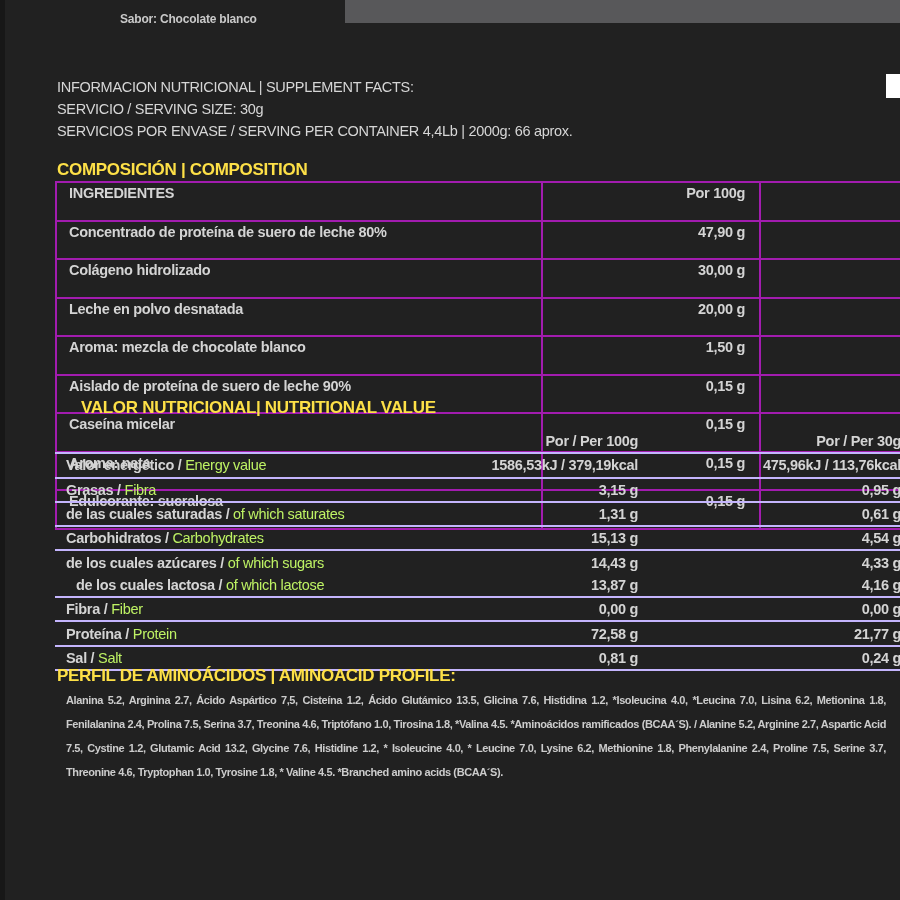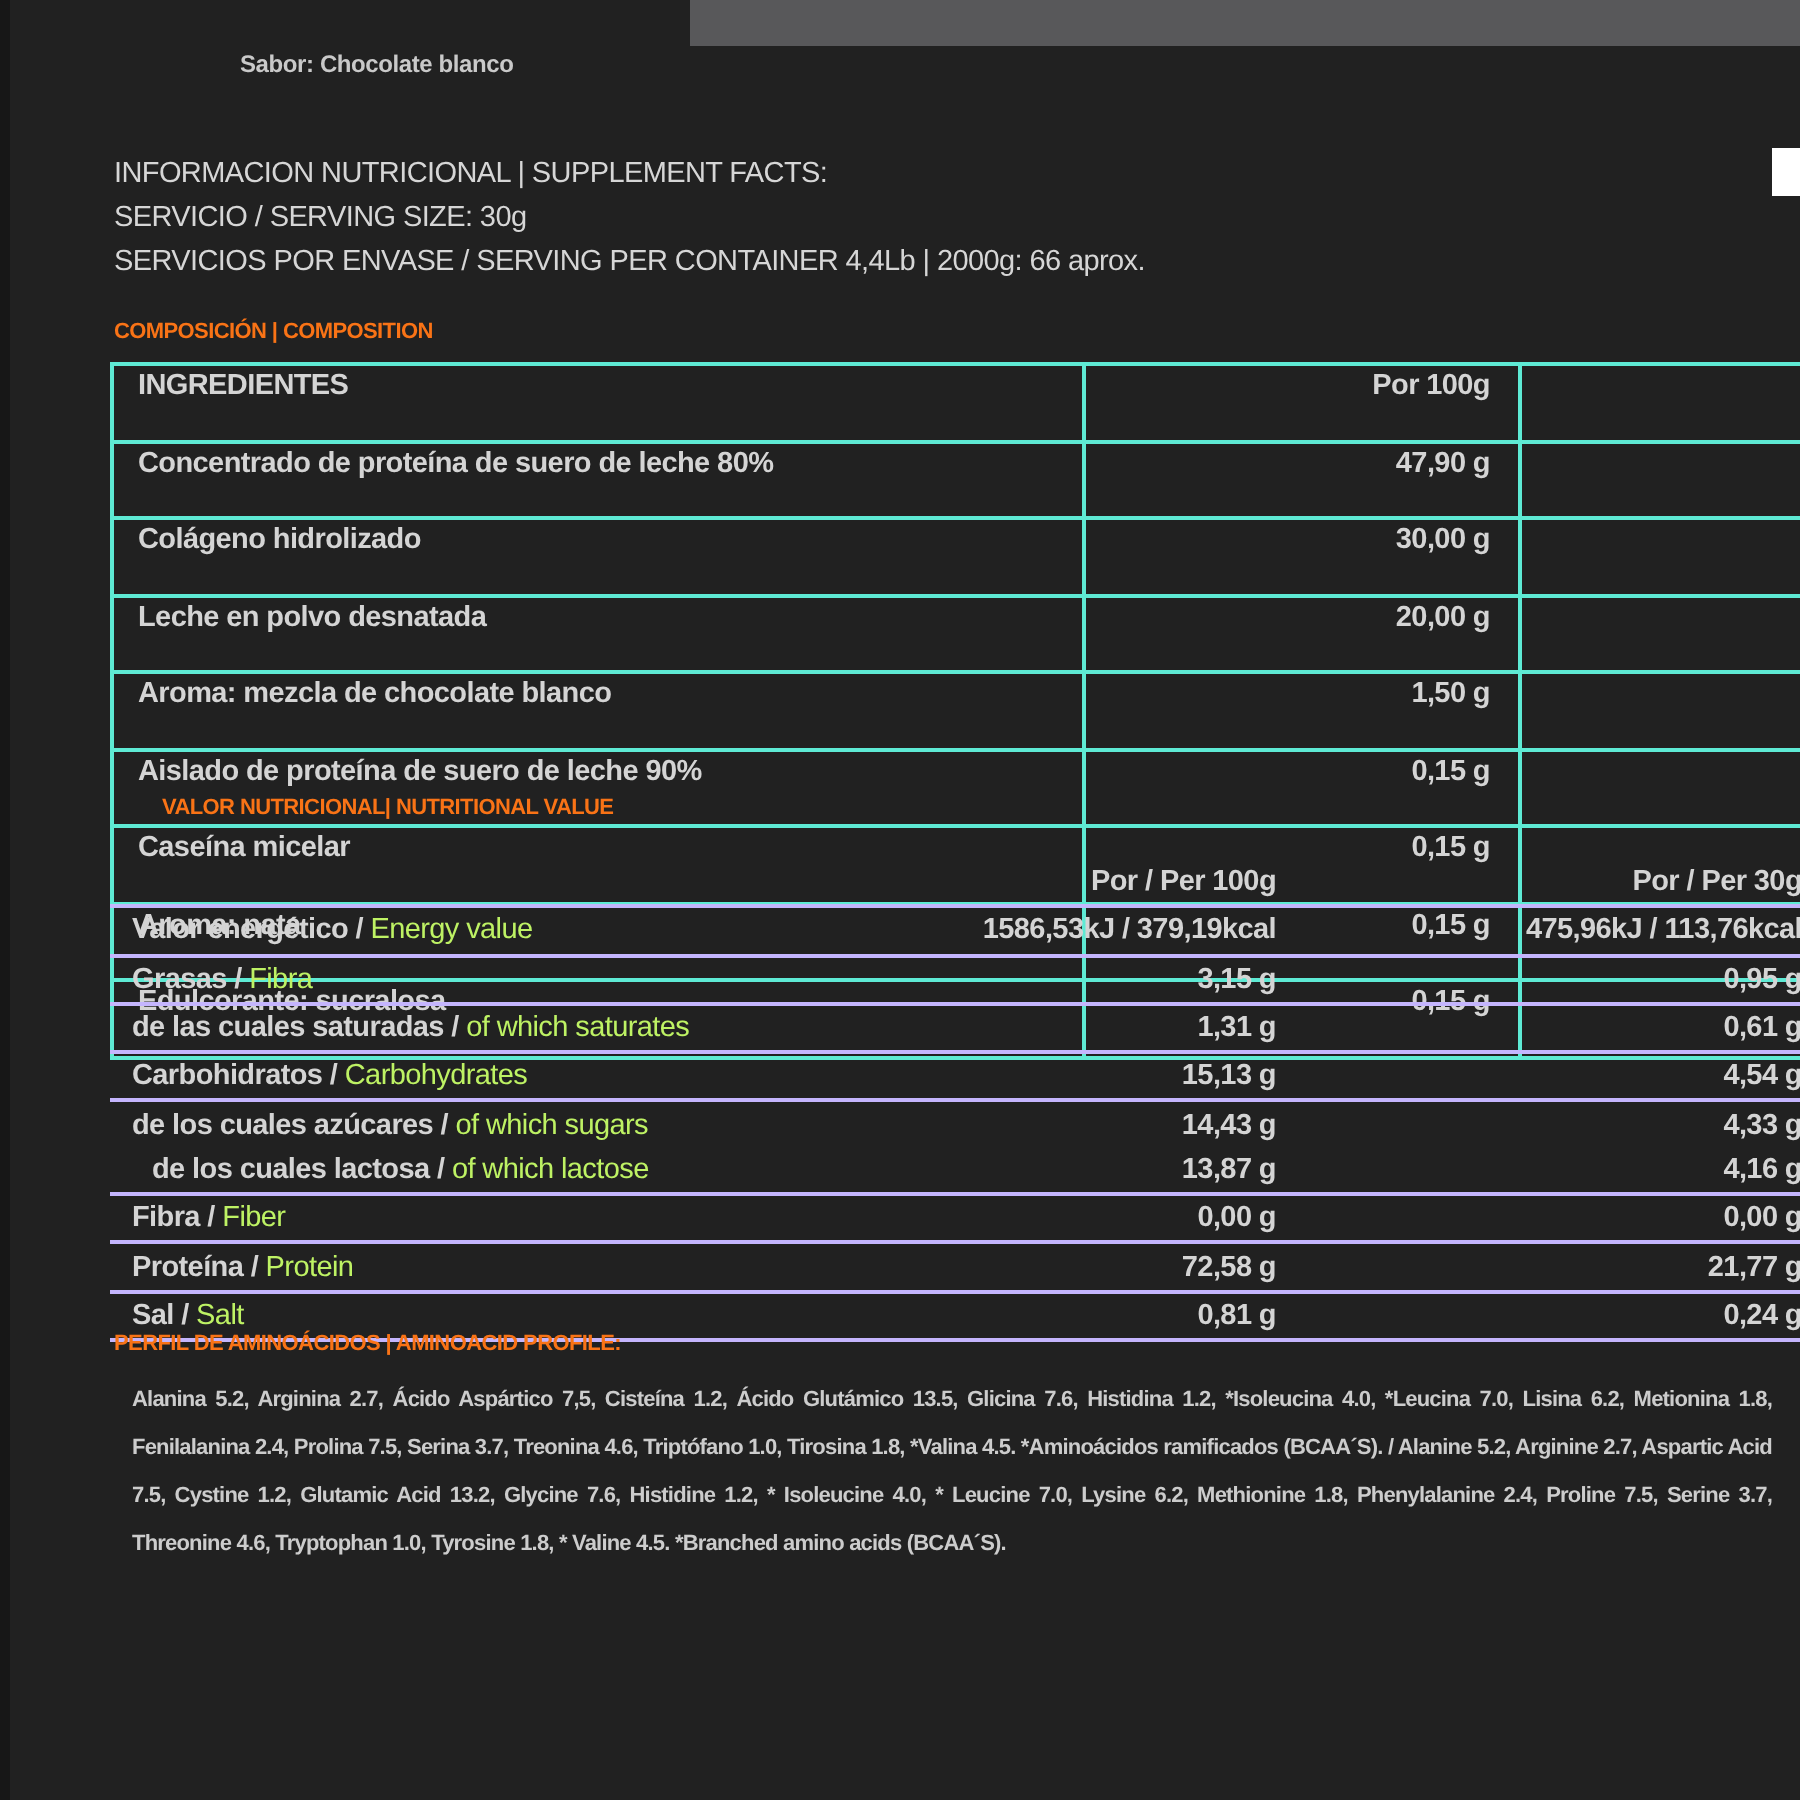--- a/index.html
+++ b/index.html
@@ -7,45 +7,45 @@
     width:900px;height:900px;position:relative;overflow:hidden;
     background:#212121;
     font-family:"Liberation Sans",sans-serif;
     color:#d3d3d3;
   }
   .left-edge{position:absolute;left:0;top:0;width:5px;height:900px;background:#171717;}
   .top-bar{position:absolute;left:345px;top:0;width:555px;height:23px;background:#58585a;}
   .white-chip{position:absolute;left:886px;top:74px;width:14px;height:24px;background:#ffffff;}
 
   .sabor{
-    position:absolute;left:120px;top:25px;
+    position:absolute;left:120px;top:12px;
     font-size:12px;font-weight:700;color:#c9c9c9;letter-spacing:-0.2px;
   }
 
   .info{
     position:absolute;left:57px;top:76px;
     font-size:14.5px;font-weight:400;line-height:22px;color:#d6d6d6;letter-spacing:-0.3px;
   }
 
   .section-title{
     position:absolute;left:57px;
-    font-size:11px;font-weight:700;color:#f97316;letter-spacing:-0.3px;
+    font-size:17px;font-weight:700;color:#fde047;letter-spacing:-0.3px;
   }
   .comp-title{top:160px;}
   .nut-title{top:398px;margin-left:24px;}
   .amino-title{top:666px;}
 
   table{border-collapse:collapse;table-layout:fixed;}
 
   .comp-table{
     position:absolute;left:55px;top:181px;width:840px;
     font-size:14.5px;font-weight:700;color:#d4d4d4;letter-spacing:-0.3px;
   }
   .comp-table td{
-    border:2px solid #5eead4;height:20.5px;padding:0 14px 16px 12px;
+    border:2px solid #a21caf;height:20.5px;padding:0 14px 16px 12px;
     white-space:nowrap;overflow:hidden;
   }
   .comp-table .c-name{width:458px;text-align:left;}
   .comp-table .c-100{width:190px;text-align:right;}
   .comp-table .c-30{width:192px;text-align:right;}
 
   .nut-table{
     position:absolute;left:55px;top:430px;width:835px;
     font-size:14.5px;color:#d4d4d4;letter-spacing:-0.3px;
   }

